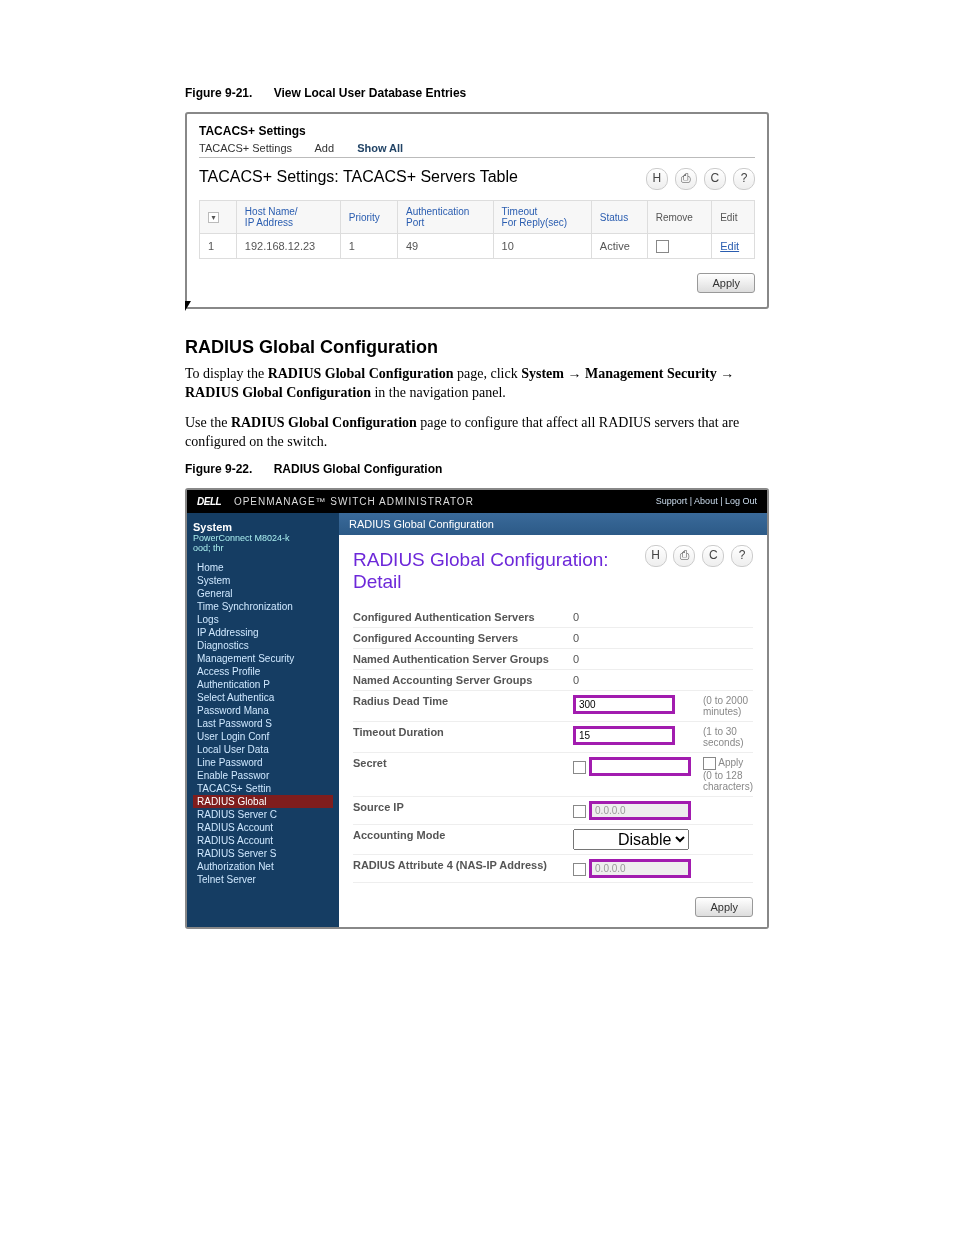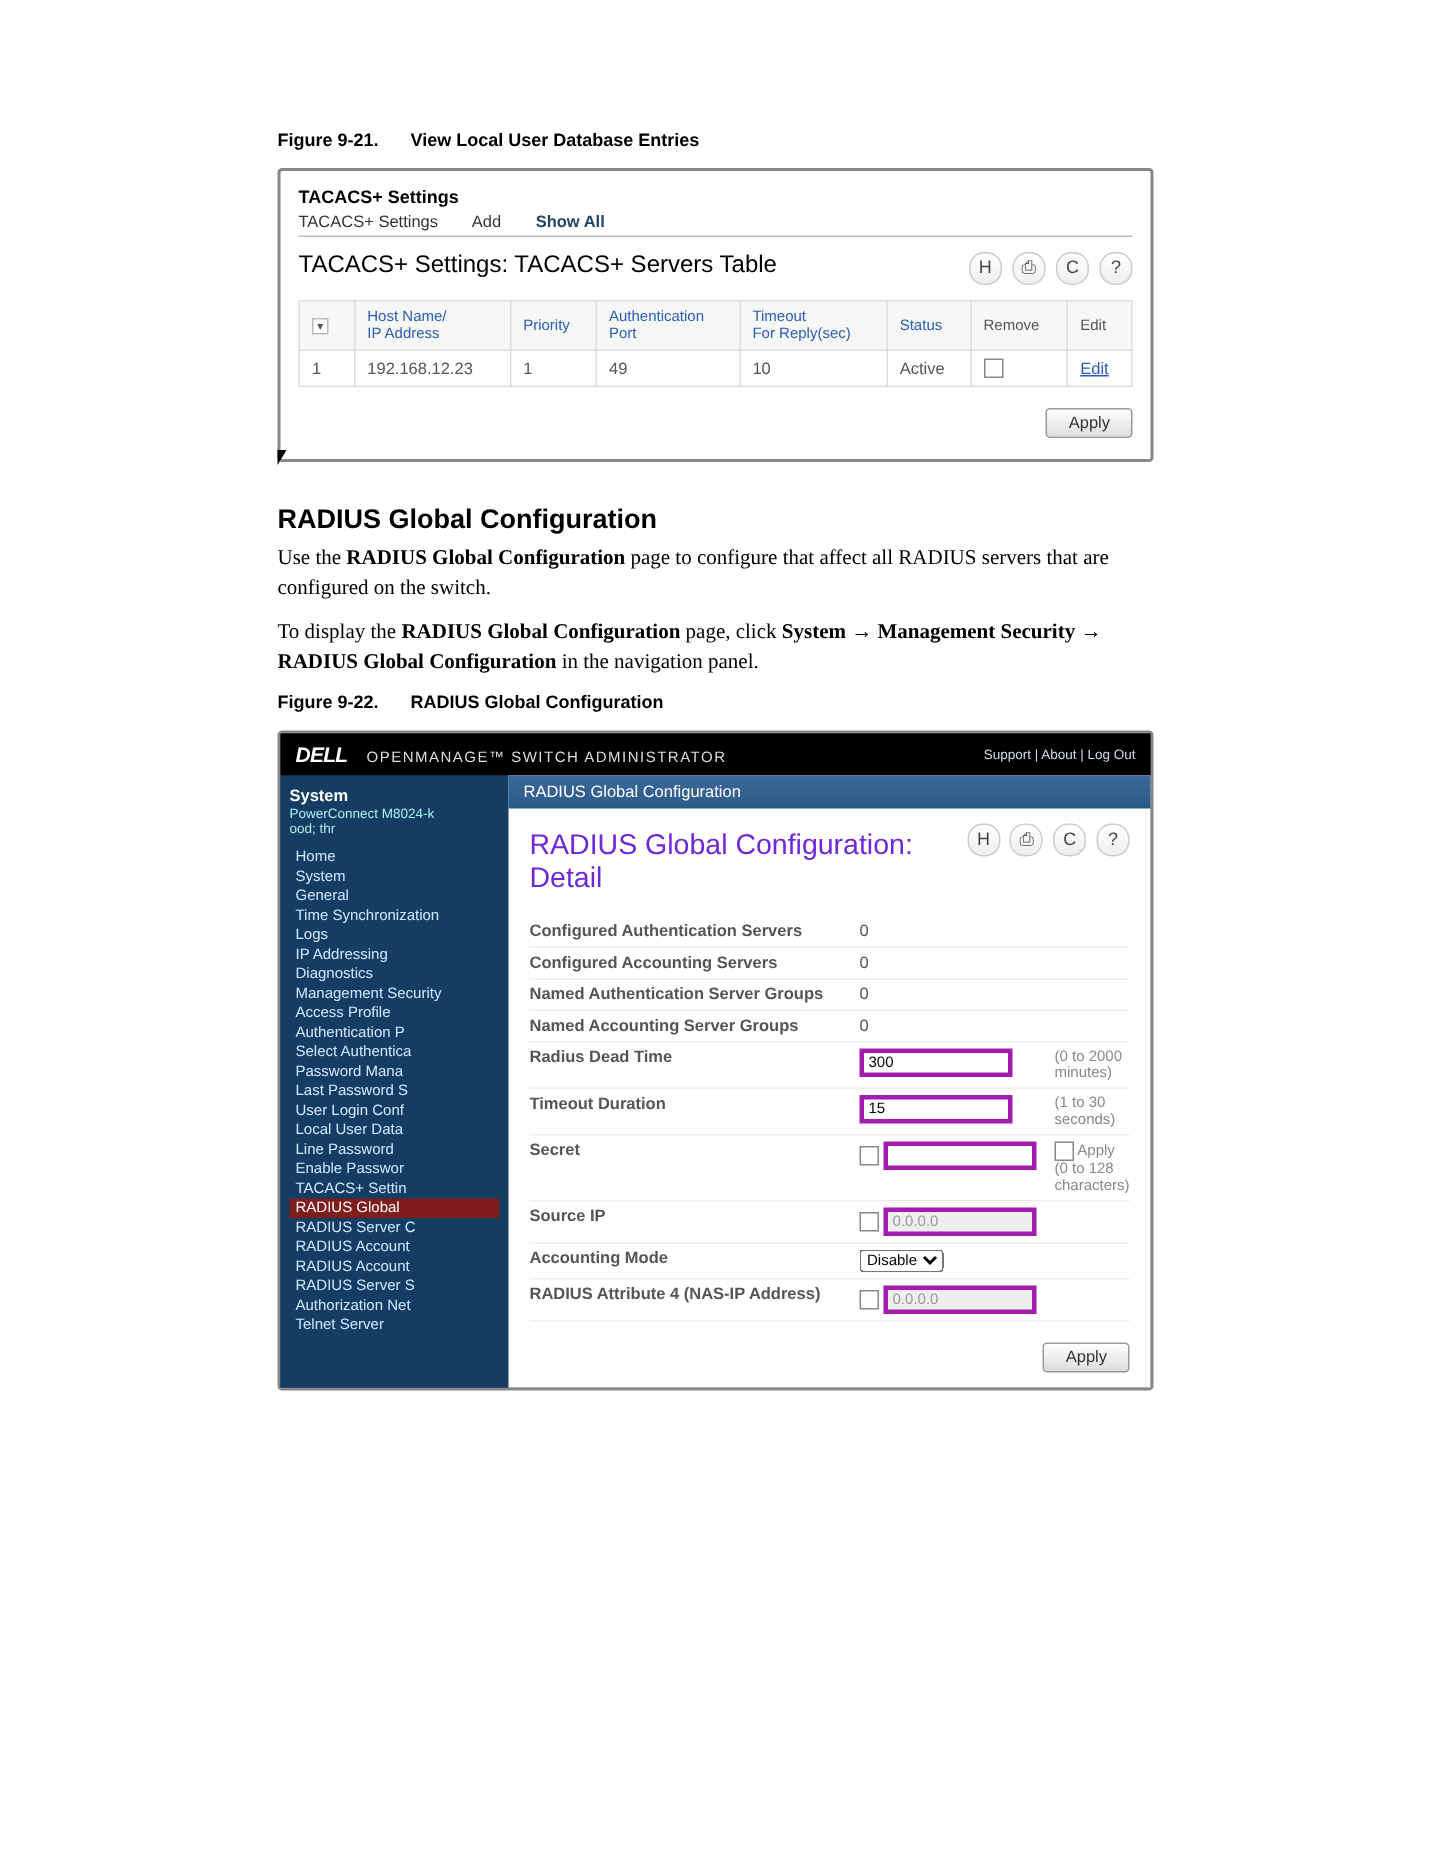--- a/index.html
+++ b/index.html
@@ -95,21 +95,21 @@
     color: #fff;
     margin-bottom: 24px;
   }
   .shot2 .topbar {
     display: flex;
     justify-content: space-between;
     align-items: center;
     padding: 6px 10px;
     background: #000;
   }
-  .shot2 .brand { font-weight: bold; font-style: italic; font-size: 14px; letter-spacing: -0.5px; }
+  .shot2 .brand { font-weight: bold; font-style: italic; font-size: 10px; letter-spacing: -0.5px; }
   .shot2 .brand-sub { font-size: 10px; letter-spacing: 1px; color: #ddd; margin-left: 10px; }
   .shot2 .toplinks { font-size: 9px; color: #cde; }
   .shot2 .main { display: flex; }
   .shot2 .sidebar { width: 160px; background: #153d63; padding: 8px 6px; font-size: 10px; }
   .shot2 .sidebar .sec-head { color: #fff; font-weight: bold; font-size: 11px; }
   .shot2 .sidebar .mini { color: #aee; font-size: 9px; margin-bottom: 8px; display:block;}
   .shot2 .sidebar .item { color: #cfe8ff; padding: 1px 0 1px 4px; white-space: nowrap; overflow: hidden; }
   .shot2 .sidebar .sel { background: #7f1d1d; color: #fff; }
   .shot2 .content {
     flex: 1;
@@ -132,21 +132,21 @@
     font-size: 11px;
     color: #555;
   }
   .shot2 .form-row .lab { flex: 0 0 220px; font-weight: bold; }
   .shot2 .form-row .val { flex: 0 0 130px; }
   .shot2 .form-row .hint { color: #888; font-size: 10px; flex: 1; }
   .shot2 input[type=text] {
     width: 90px; font-size: 10px; padding: 1px 3px;
     border: 3px solid #a21caf;
   }
-  .shot2 select { font-size: 10px; }
+  .shot2 select { font-size: 16px; padding-left: 40px; }
   .footer {
     font-size: 12px;
     color: #333;
     margin-top: 18px;
   }
   .footer .pnum { font-weight: bold; font-size: 13px; }
   .chk { display:inline-block; width:11px; height:11px; border:1px solid #888; background:#fff; vertical-align:middle;}
   .expander { display:inline-block; width:9px; height:9px; border:1px solid #bbb; background:#fff; color:#555; font-size:8px; line-height:9px; text-align:center; margin-right:3px;}
   .tri-marker { position:absolute; left:-2px; bottom:-4px; width:0; height:0; border-top:10px solid #000; border-right:6px solid transparent; }
 </style>
@@ -209,35 +209,35 @@
     </table>
 
     <button class="btn-apply">Apply</button>
     <div class="clear"></div>
     <div class="tri-marker"></div>
   </div>
 
   <h2 class="section">RADIUS Global Configuration</h2>
 
   <p class="body">
-    <span>Use the </span>
-    <b>RADIUS Global Configuration</b>
-    <span> page to configure that affect all RADIUS servers that are configured on the switch.</span>
-  </p>
-
-  <p class="body">
     <span>To display the </span>
     <b>RADIUS Global Configuration</b>
     <span> page, click </span>
     <b>System</b>
     <span> → </span>
     <b>Management Security</b>
     <span> → </span>
     <b>RADIUS Global Configuration</b>
     <span> in the navigation panel.</span>
+  </p>
+
+  <p class="body">
+    <span>Use the </span>
+    <b>RADIUS Global Configuration</b>
+    <span> page to configure that affect all RADIUS servers that are configured on the switch.</span>
   </p>
 
   <div class="figure-caption">
     <span class="fig-num">Figure 9-22.</span>
     <span>RADIUS Global Configuration</span>
   </div>
 
   <div class="shot2">
     <div class="topbar">
       <div>

